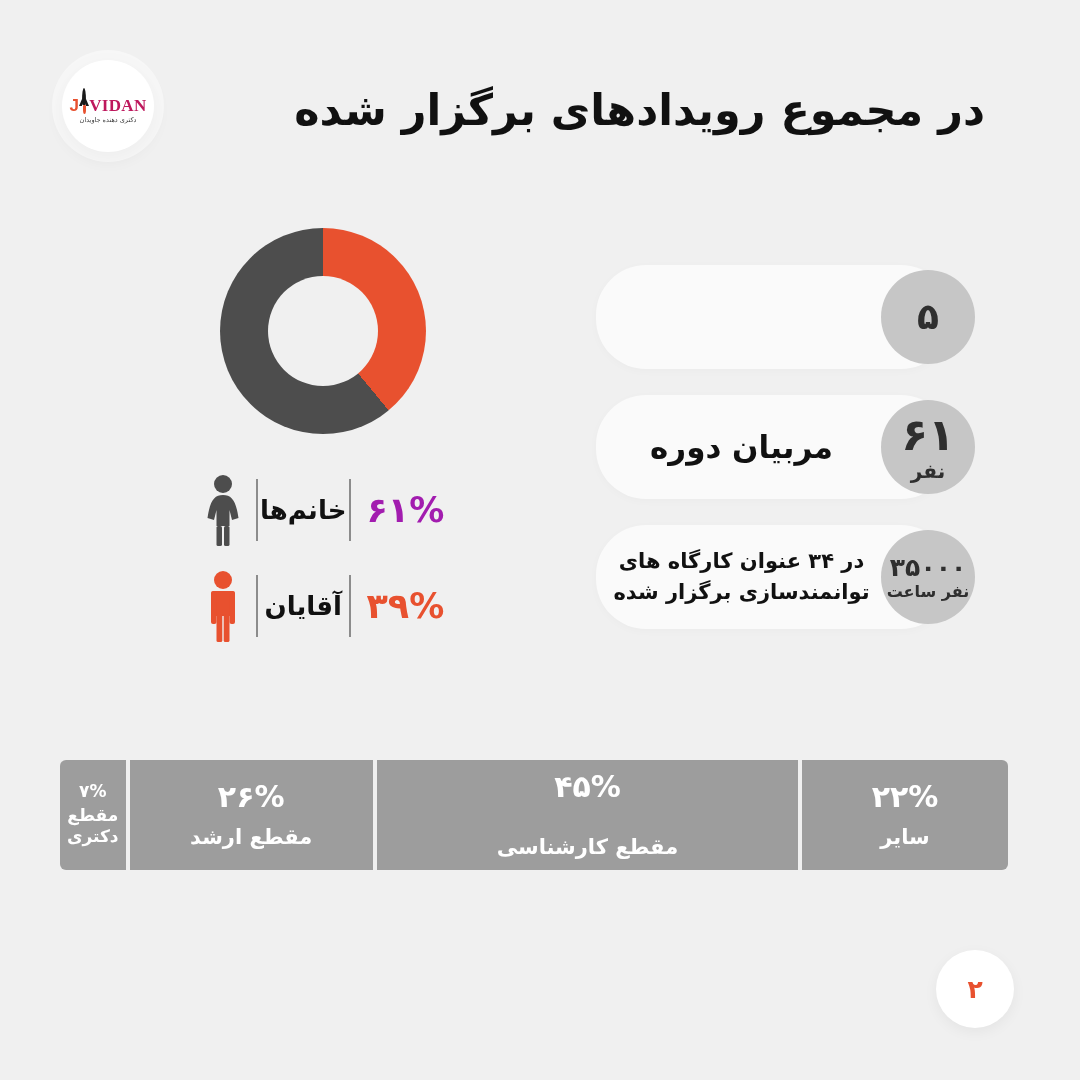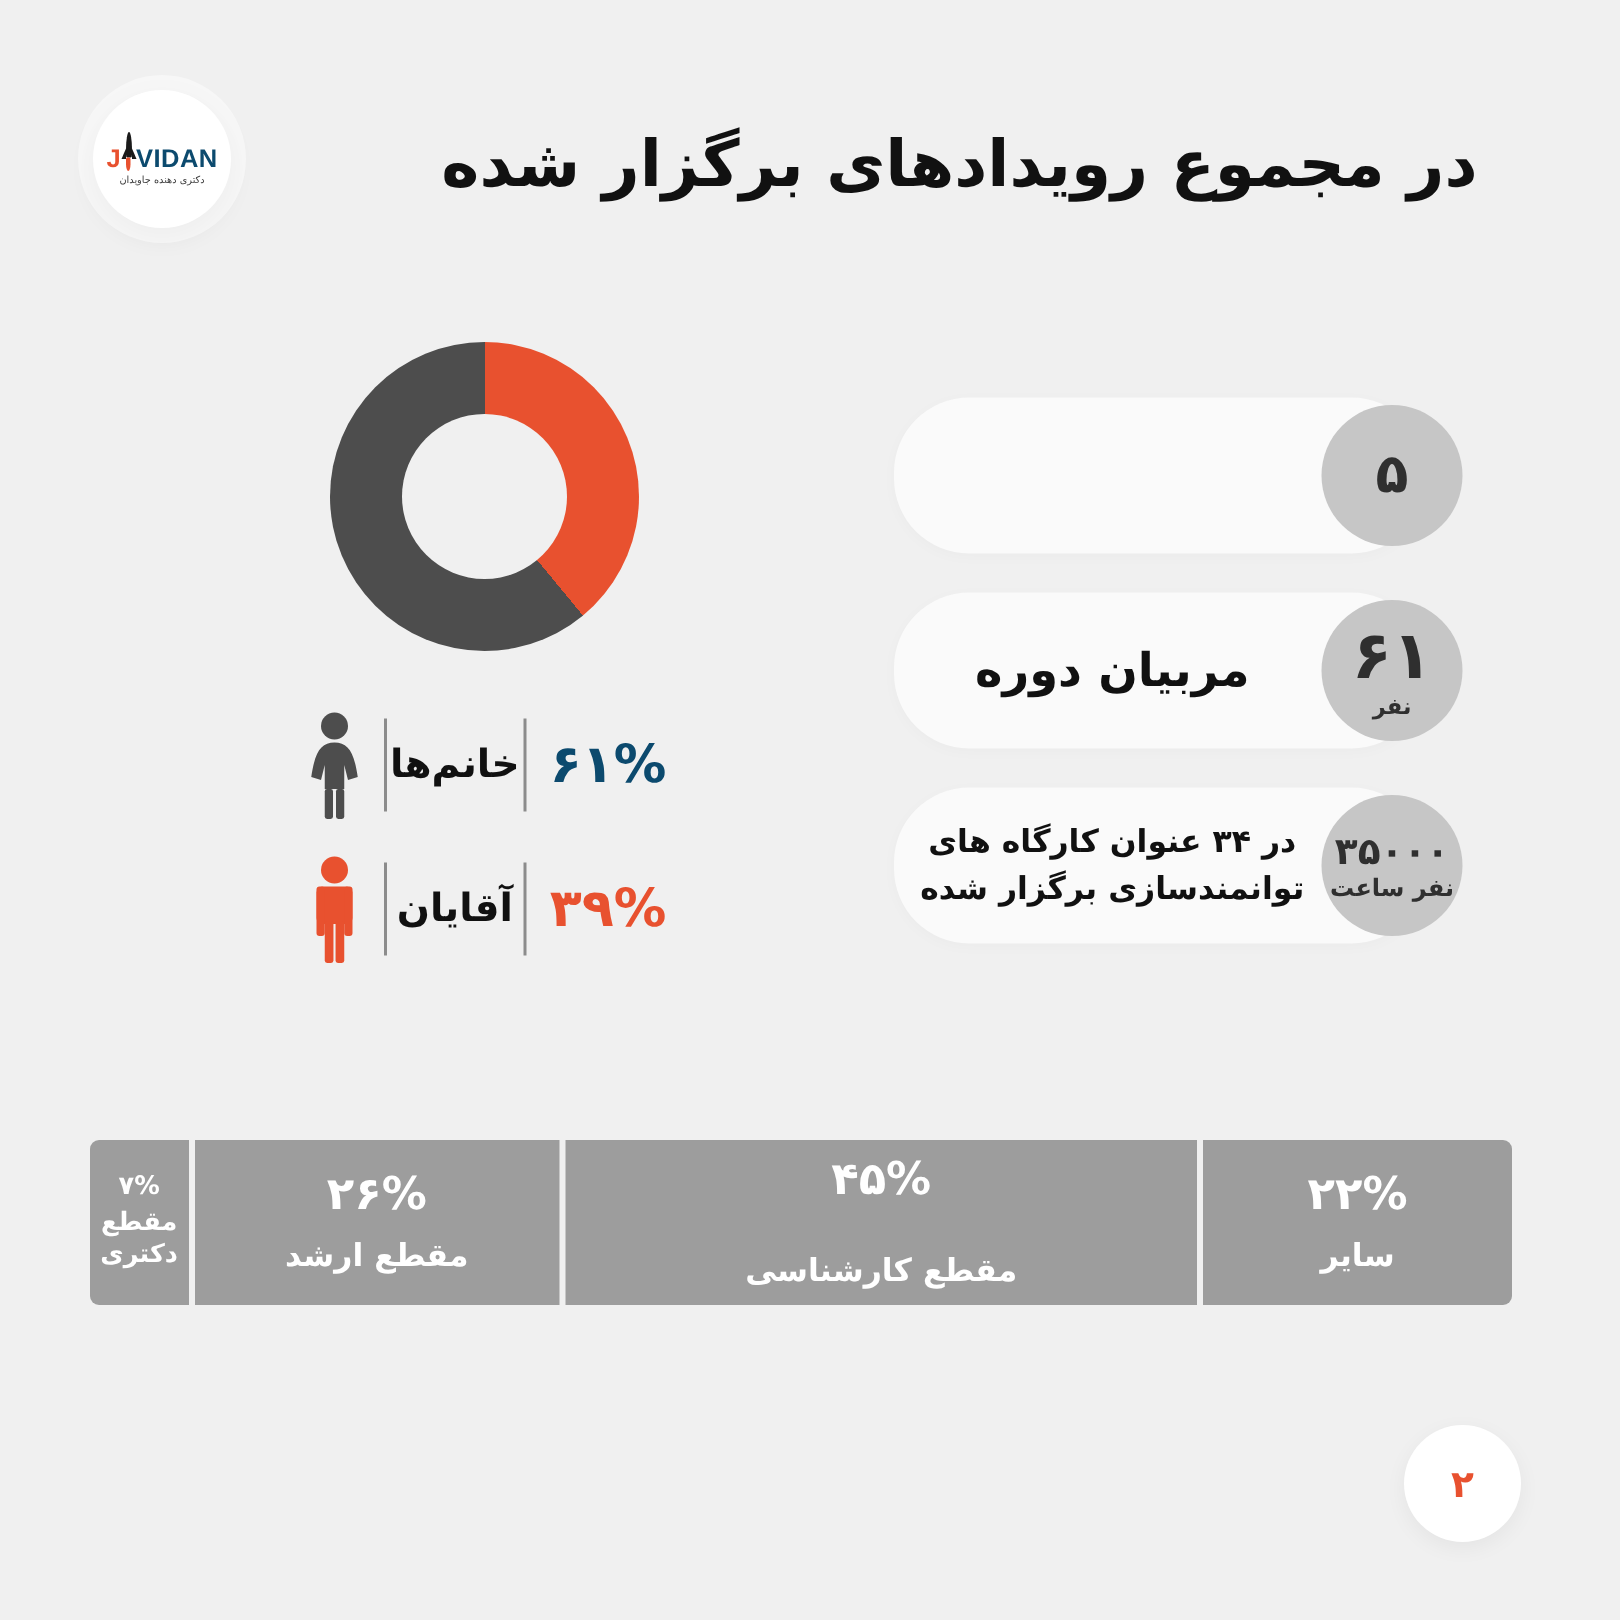--- a/index.html
+++ b/index.html
@@ -42,21 +42,21 @@
     font-weight: bold;
     font-size: 17px;
     letter-spacing: 0.3px;
     color: #e8512f;
     direction: ltr;
     line-height: 1;
     display: flex;
     align-items: flex-end;
   }
   .logo-wordmark .lm-j { color: #e8512f; }
-  .logo-wordmark .lm-rest { color: #0c4a6e; }
+  .logo-wordmark .lm-rest { color: #be185d; font-family: Liberation Serif, serif; }
   .logo-rocket {
     position: relative;
     width: 10px;
     height: 26px;
     margin: 0 0px;
     display: inline-block;
   }
   .logo-rocket .body {
     position: absolute;
     left: 3px;
@@ -153,21 +153,21 @@
     height: 96px;
     direction: rtl;
   }
   .legend-pct {
     width: 110px;
     text-align: center;
     font-size: 35px;
     font-weight: bold;
     direction: rtl;
   }
-  .legend-pct.f { color: #0c4a6e; }
+  .legend-pct.f { color: #a21caf; }
   .legend-pct.m { color: #e8512f; }
   .legend-divider {
     width: 2px;
     height: 62px;
     background: #8c8c8c;
   }
   .legend-label {
     width: 92px;
     text-align: center;
     font-size: 26px;
@@ -231,21 +231,21 @@
   }
   .badge-num {
     font-weight: bold;
     line-height: 1;
   }
   .pill-1 .badge-num { font-size: 36px; }
   .pill-2 .badge-num { font-size: 44px; }
   .pill-3 .badge-num { font-size: 25px; }
   .badge-unit {
     font-weight: bold;
-    font-size: 15px;
+    font-size: 20px;
     margin-top: 4px;
     line-height: 1;
     white-space: nowrap;
   }
   .pill-3 .badge-unit { font-size: 16px; }
 
   
   .edu-bar {
     position: absolute;
     left: 60px;

